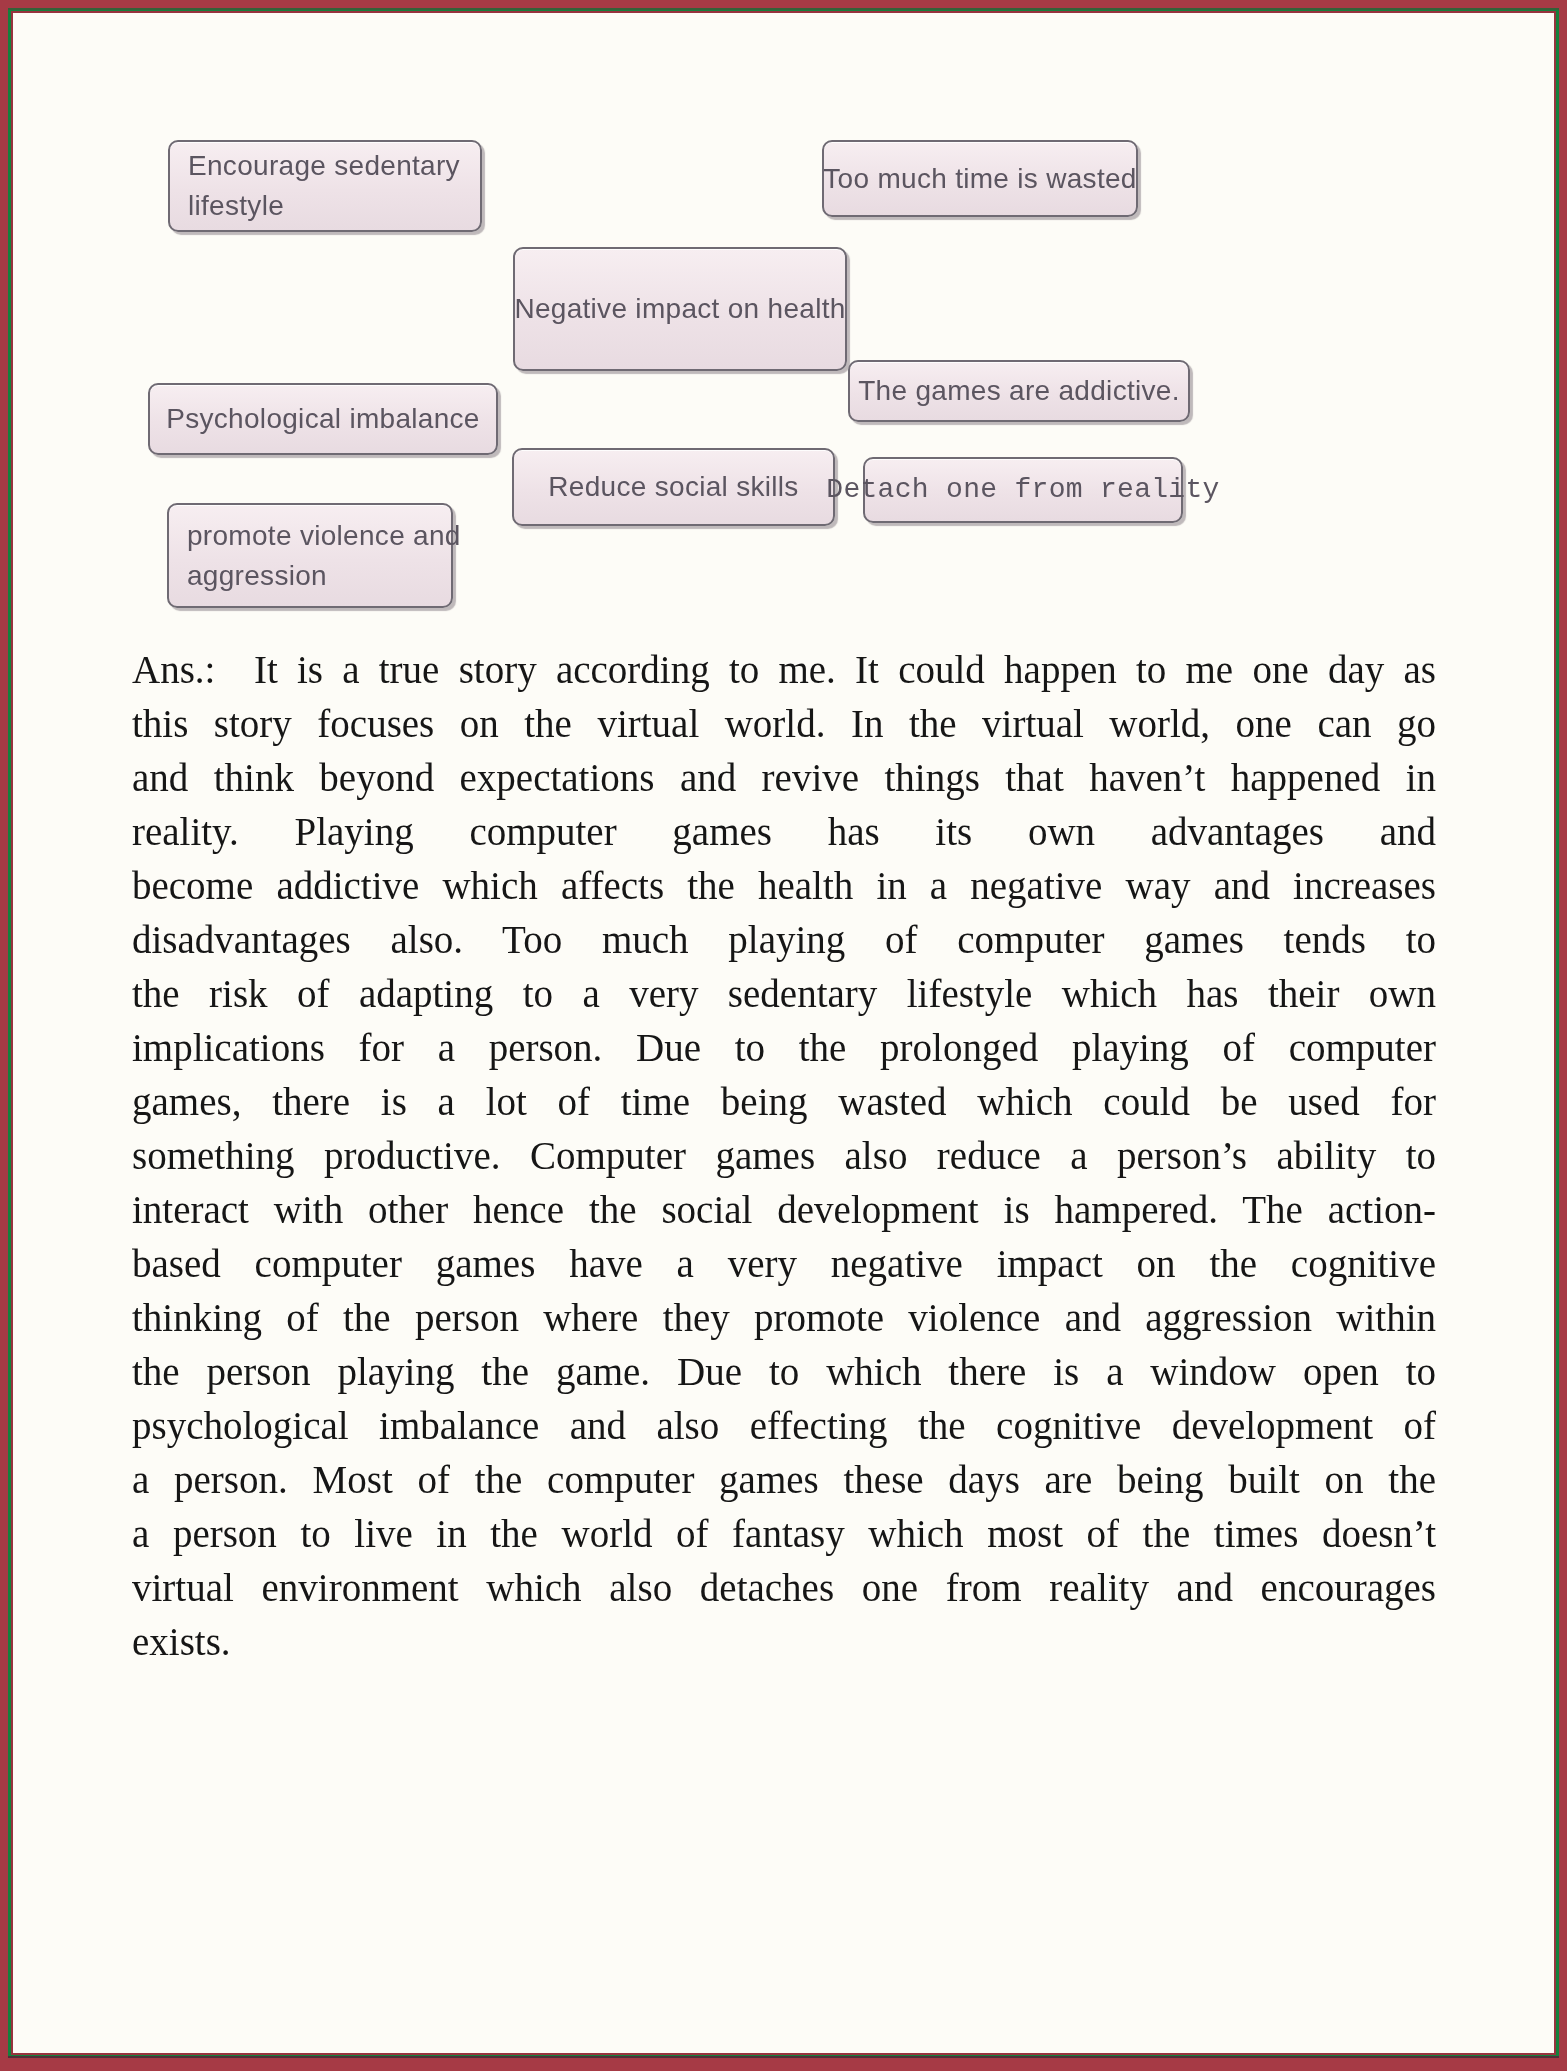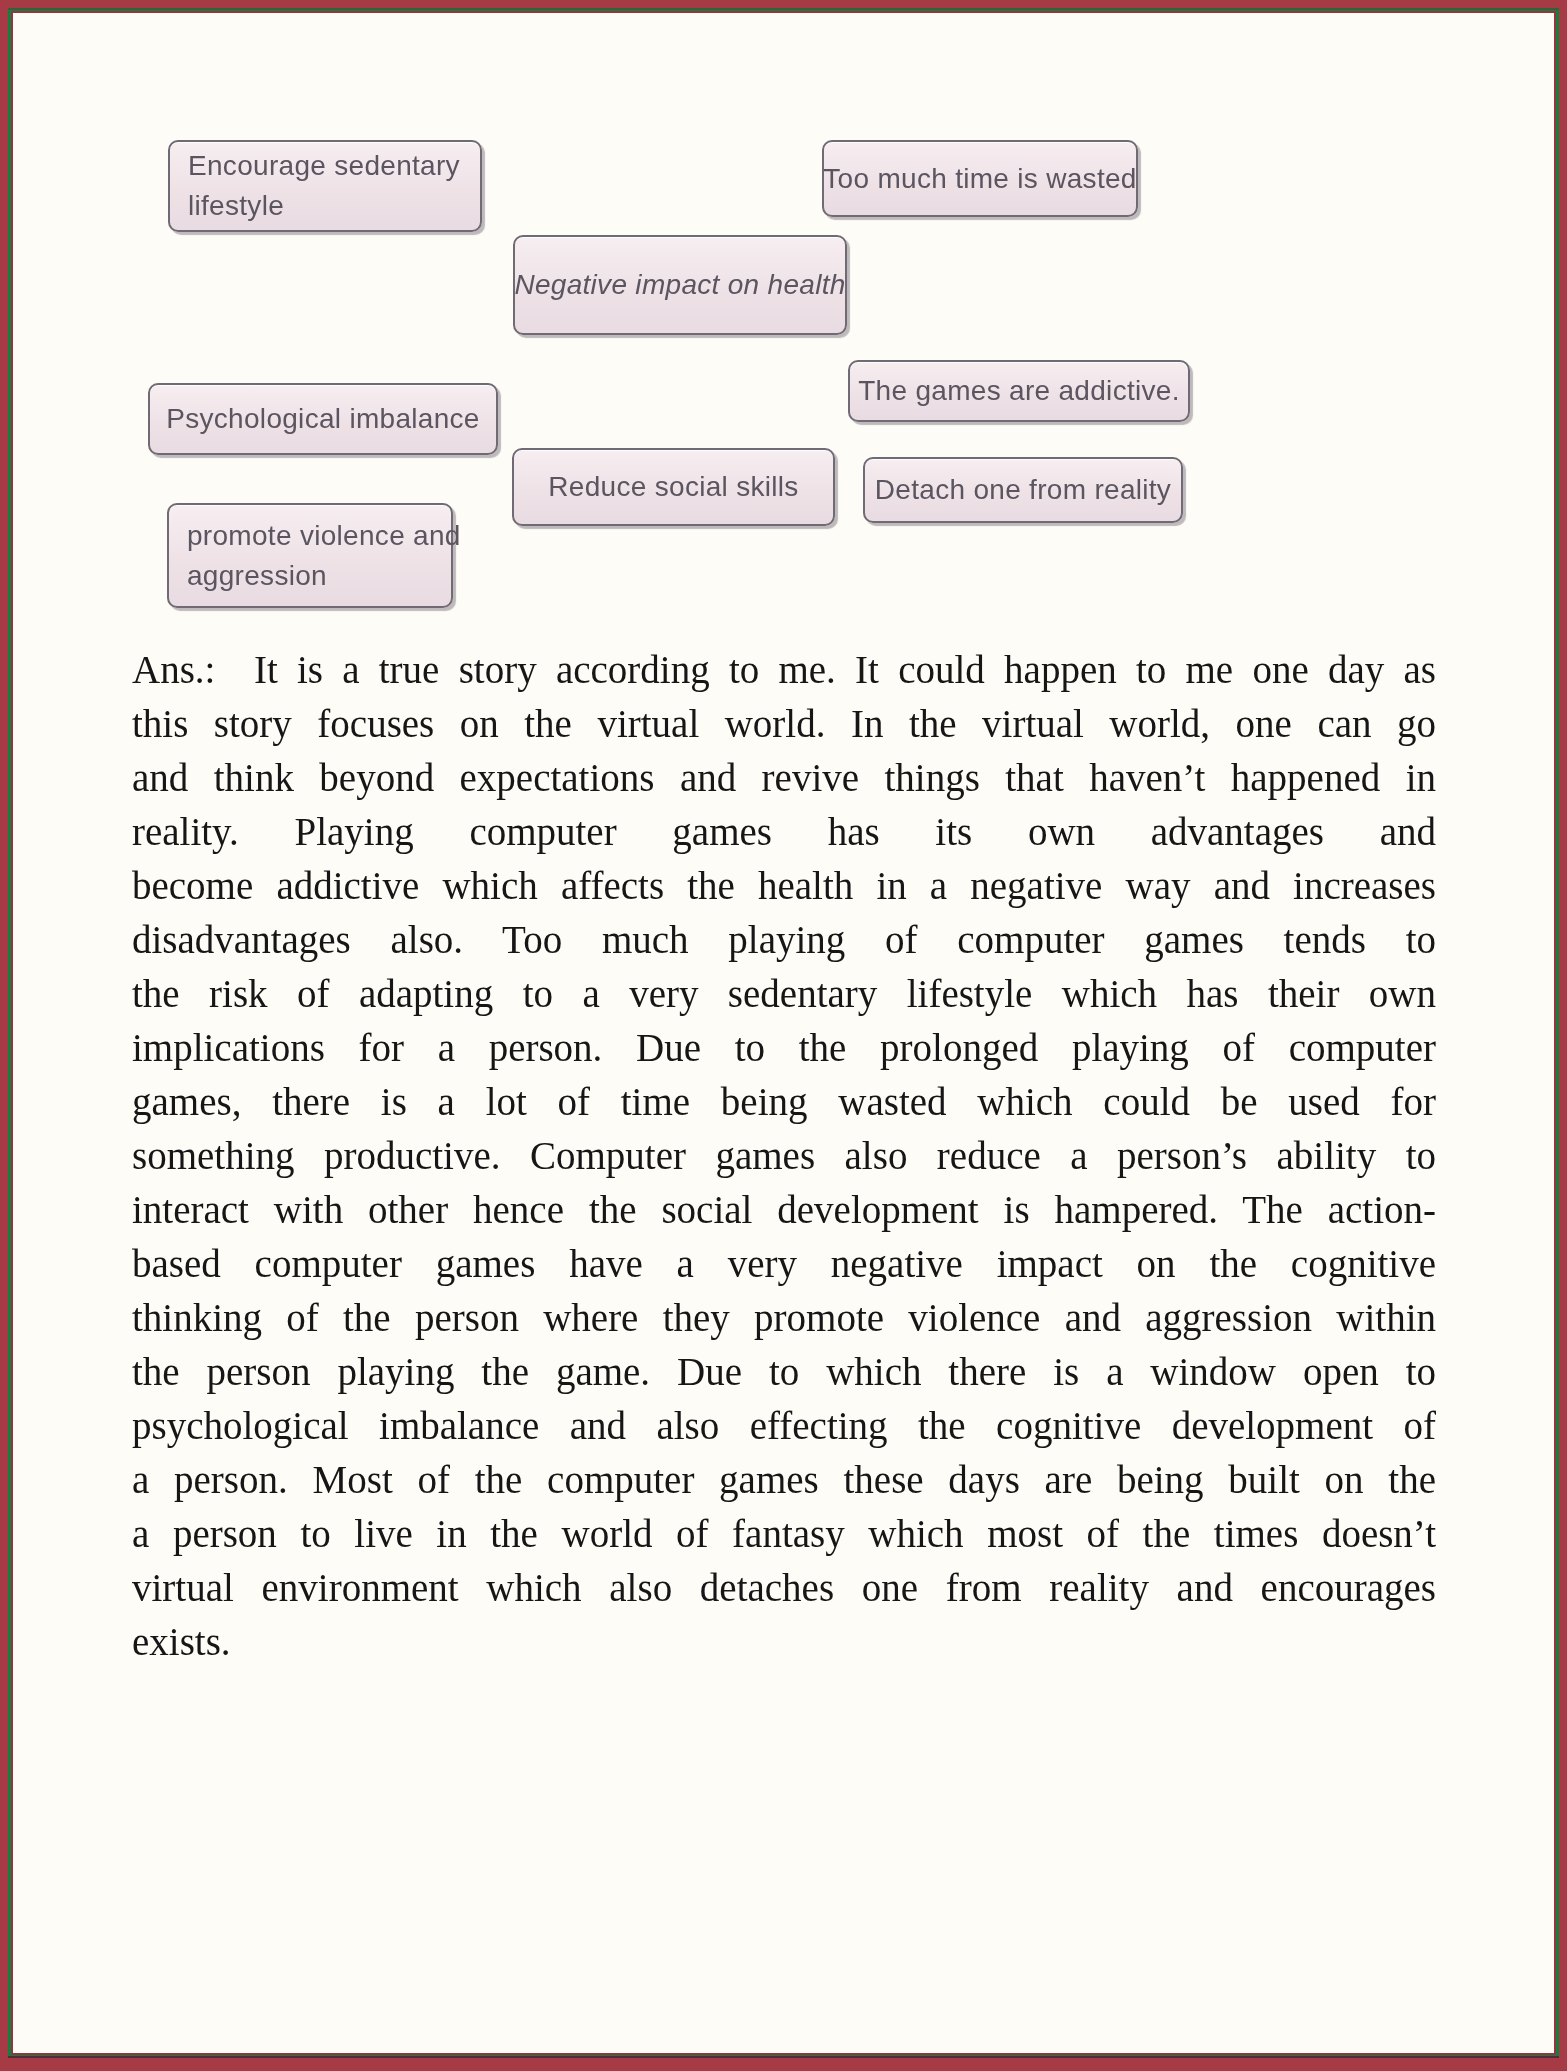--- a/index.html
+++ b/index.html
@@ -38,25 +38,25 @@
     font-size: 28px;
     letter-spacing: 0.3px;
     display: flex; flex-direction: column; justify-content: center;
   }
   .mbox .bl { line-height: 40px; white-space: nowrap; }
   .mbox.center { align-items: center; text-align: right; }
   .mbox.left { align-items: flex-start; text-align: left; padding-left: 18px; }
 
   .b1 { left: 155px; top: 127px; width: 314px; height: 92px; }
   .b2 { left: 809px; top: 127px; width: 316px; height: 77px; }
-  .b3 { left: 500px; top: 222px; width: 334px; height: 100px; font-style: italic; }
+  .b3 { left: 500px; top: 234px; width: 334px; height: 124px; }
   .b4 { left: 135px; top: 370px; width: 350px; height: 72px; }
   .b5 { left: 835px; top: 347px; width: 342px; height: 62px; }
   .b6 { left: 499px; top: 435px; width: 323px; height: 78px; }
-  .b7 { left: 850px; top: 444px; width: 320px; height: 66px; }
+  .b7 { left: 850px; top: 444px; width: 320px; height: 66px; font-family: Liberation Mono, monospace; }
   .b8 { left: 154px; top: 490px; width: 286px; height: 105px; }
 
   
   .answer {
     position: absolute;
     left: 119px; top: 630px;
     width: 1304px;
     color: #161616;
     font-size: 39px;
     line-height: 54px;

